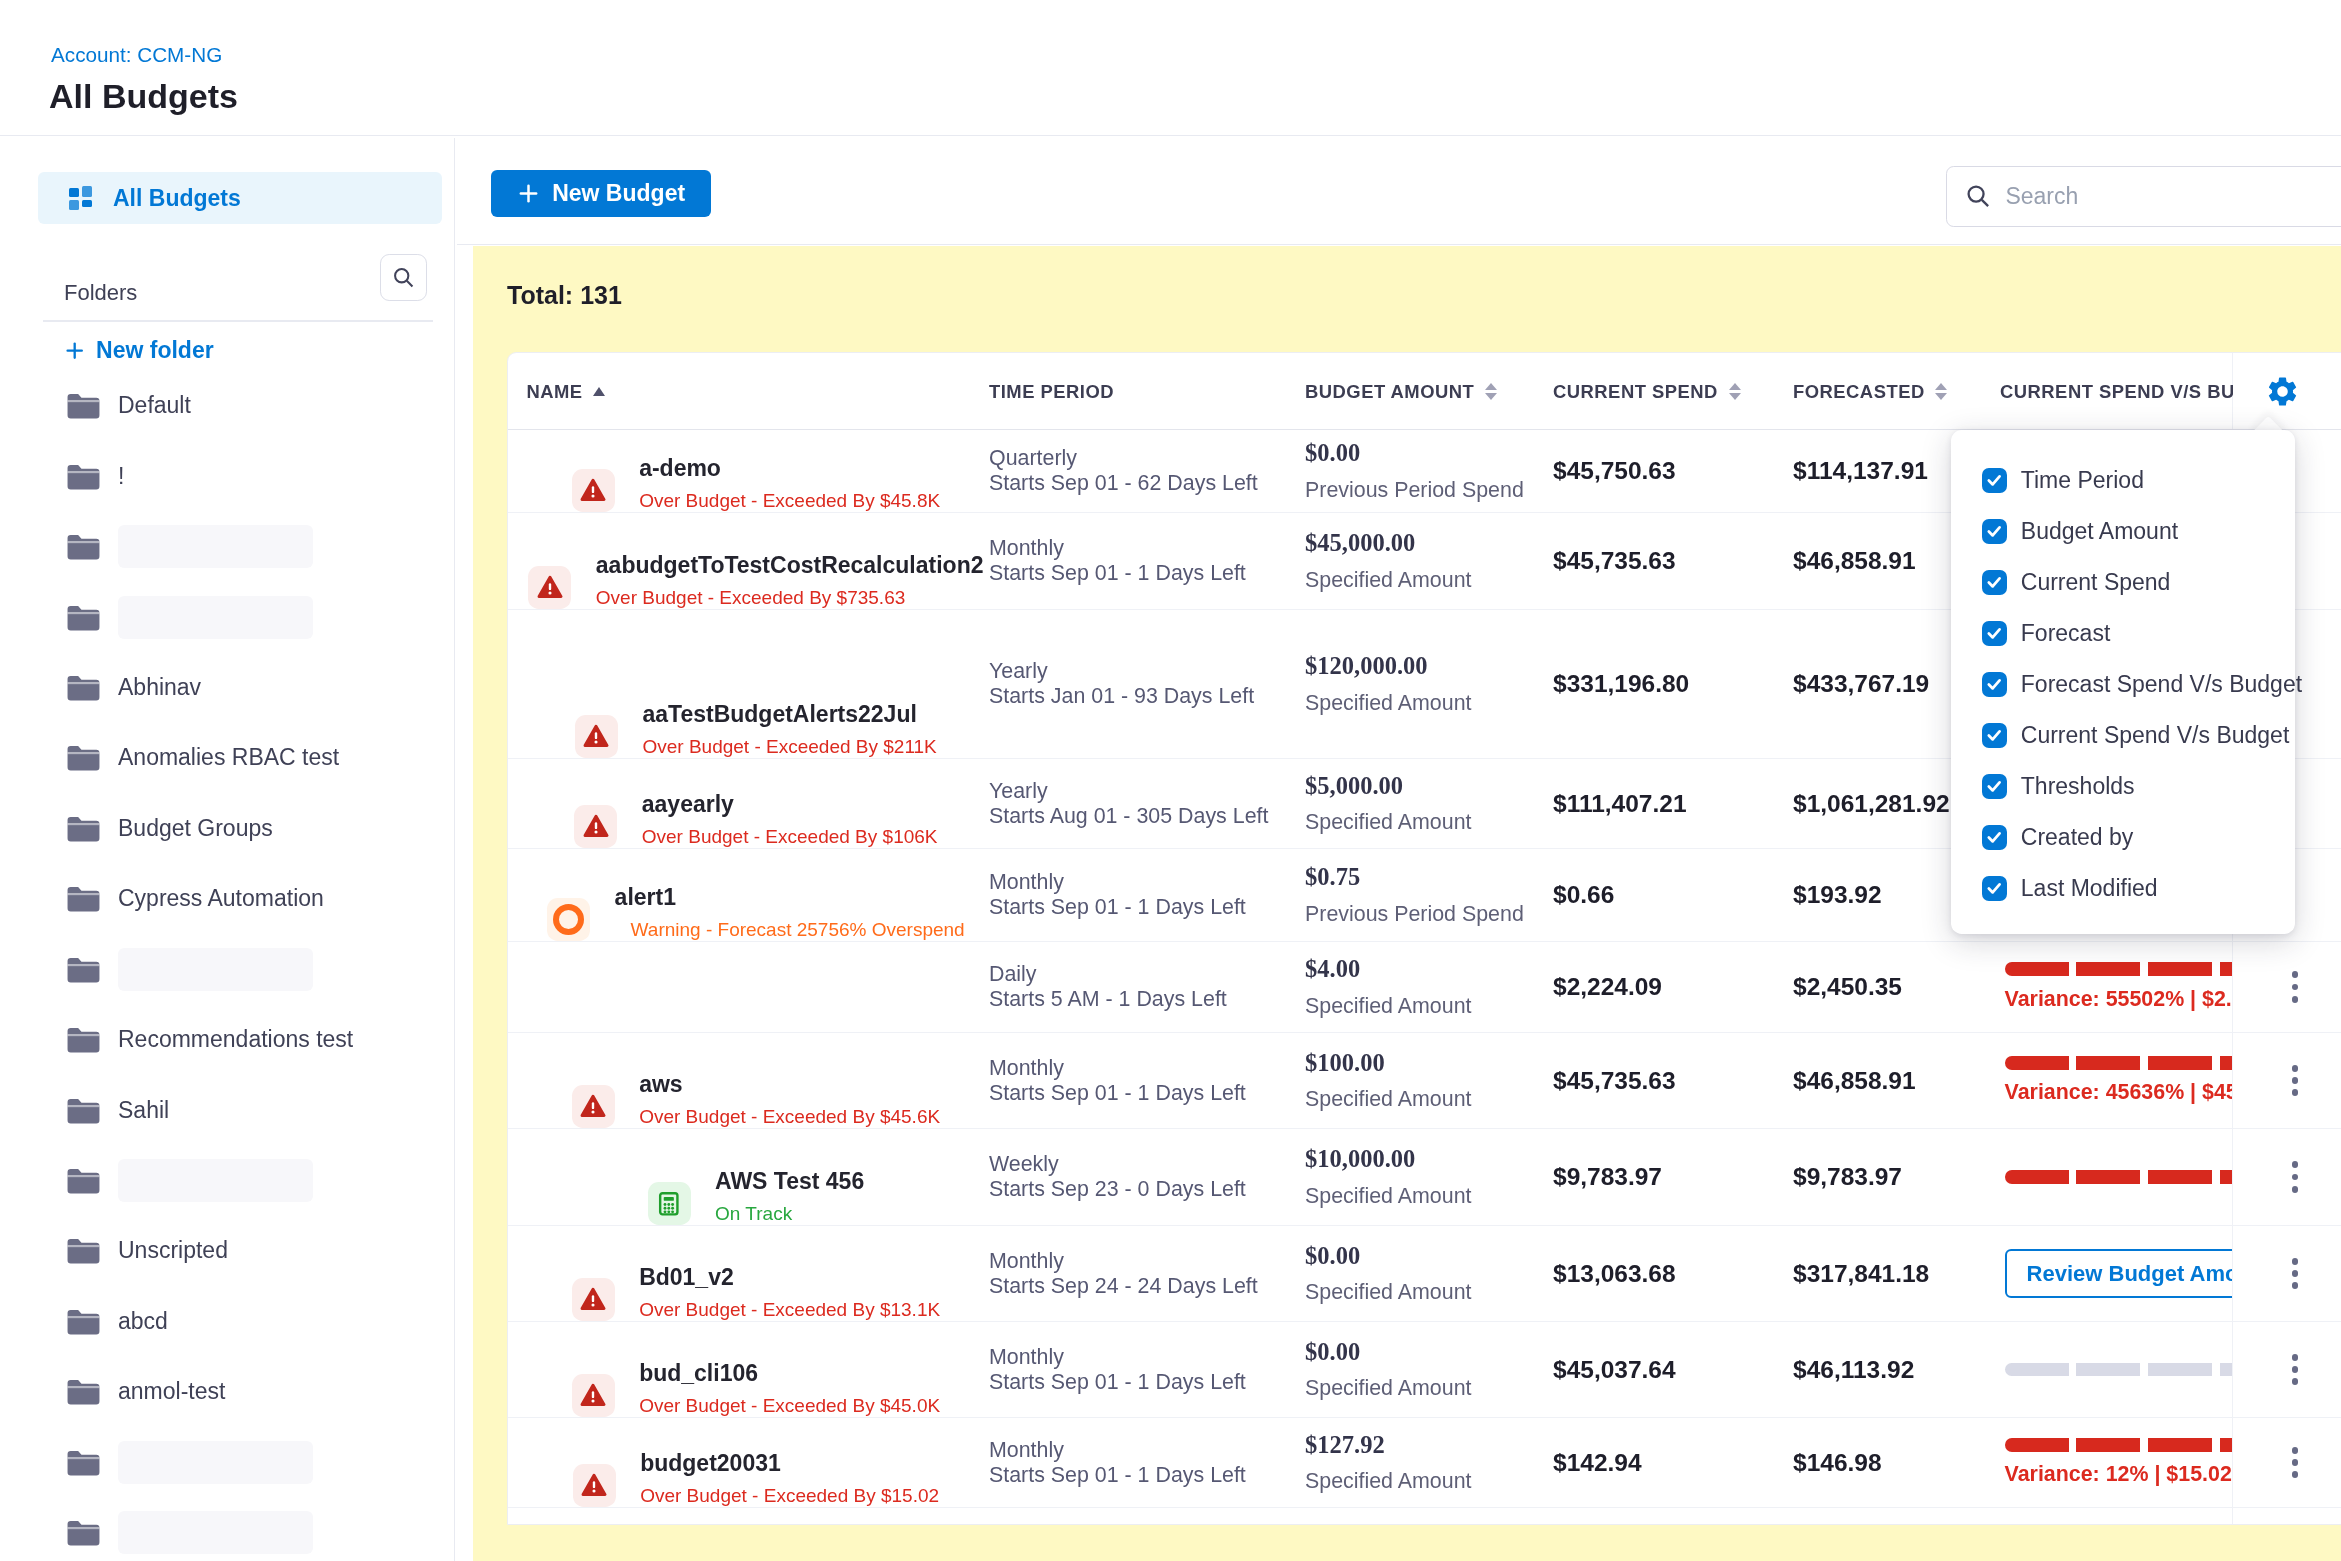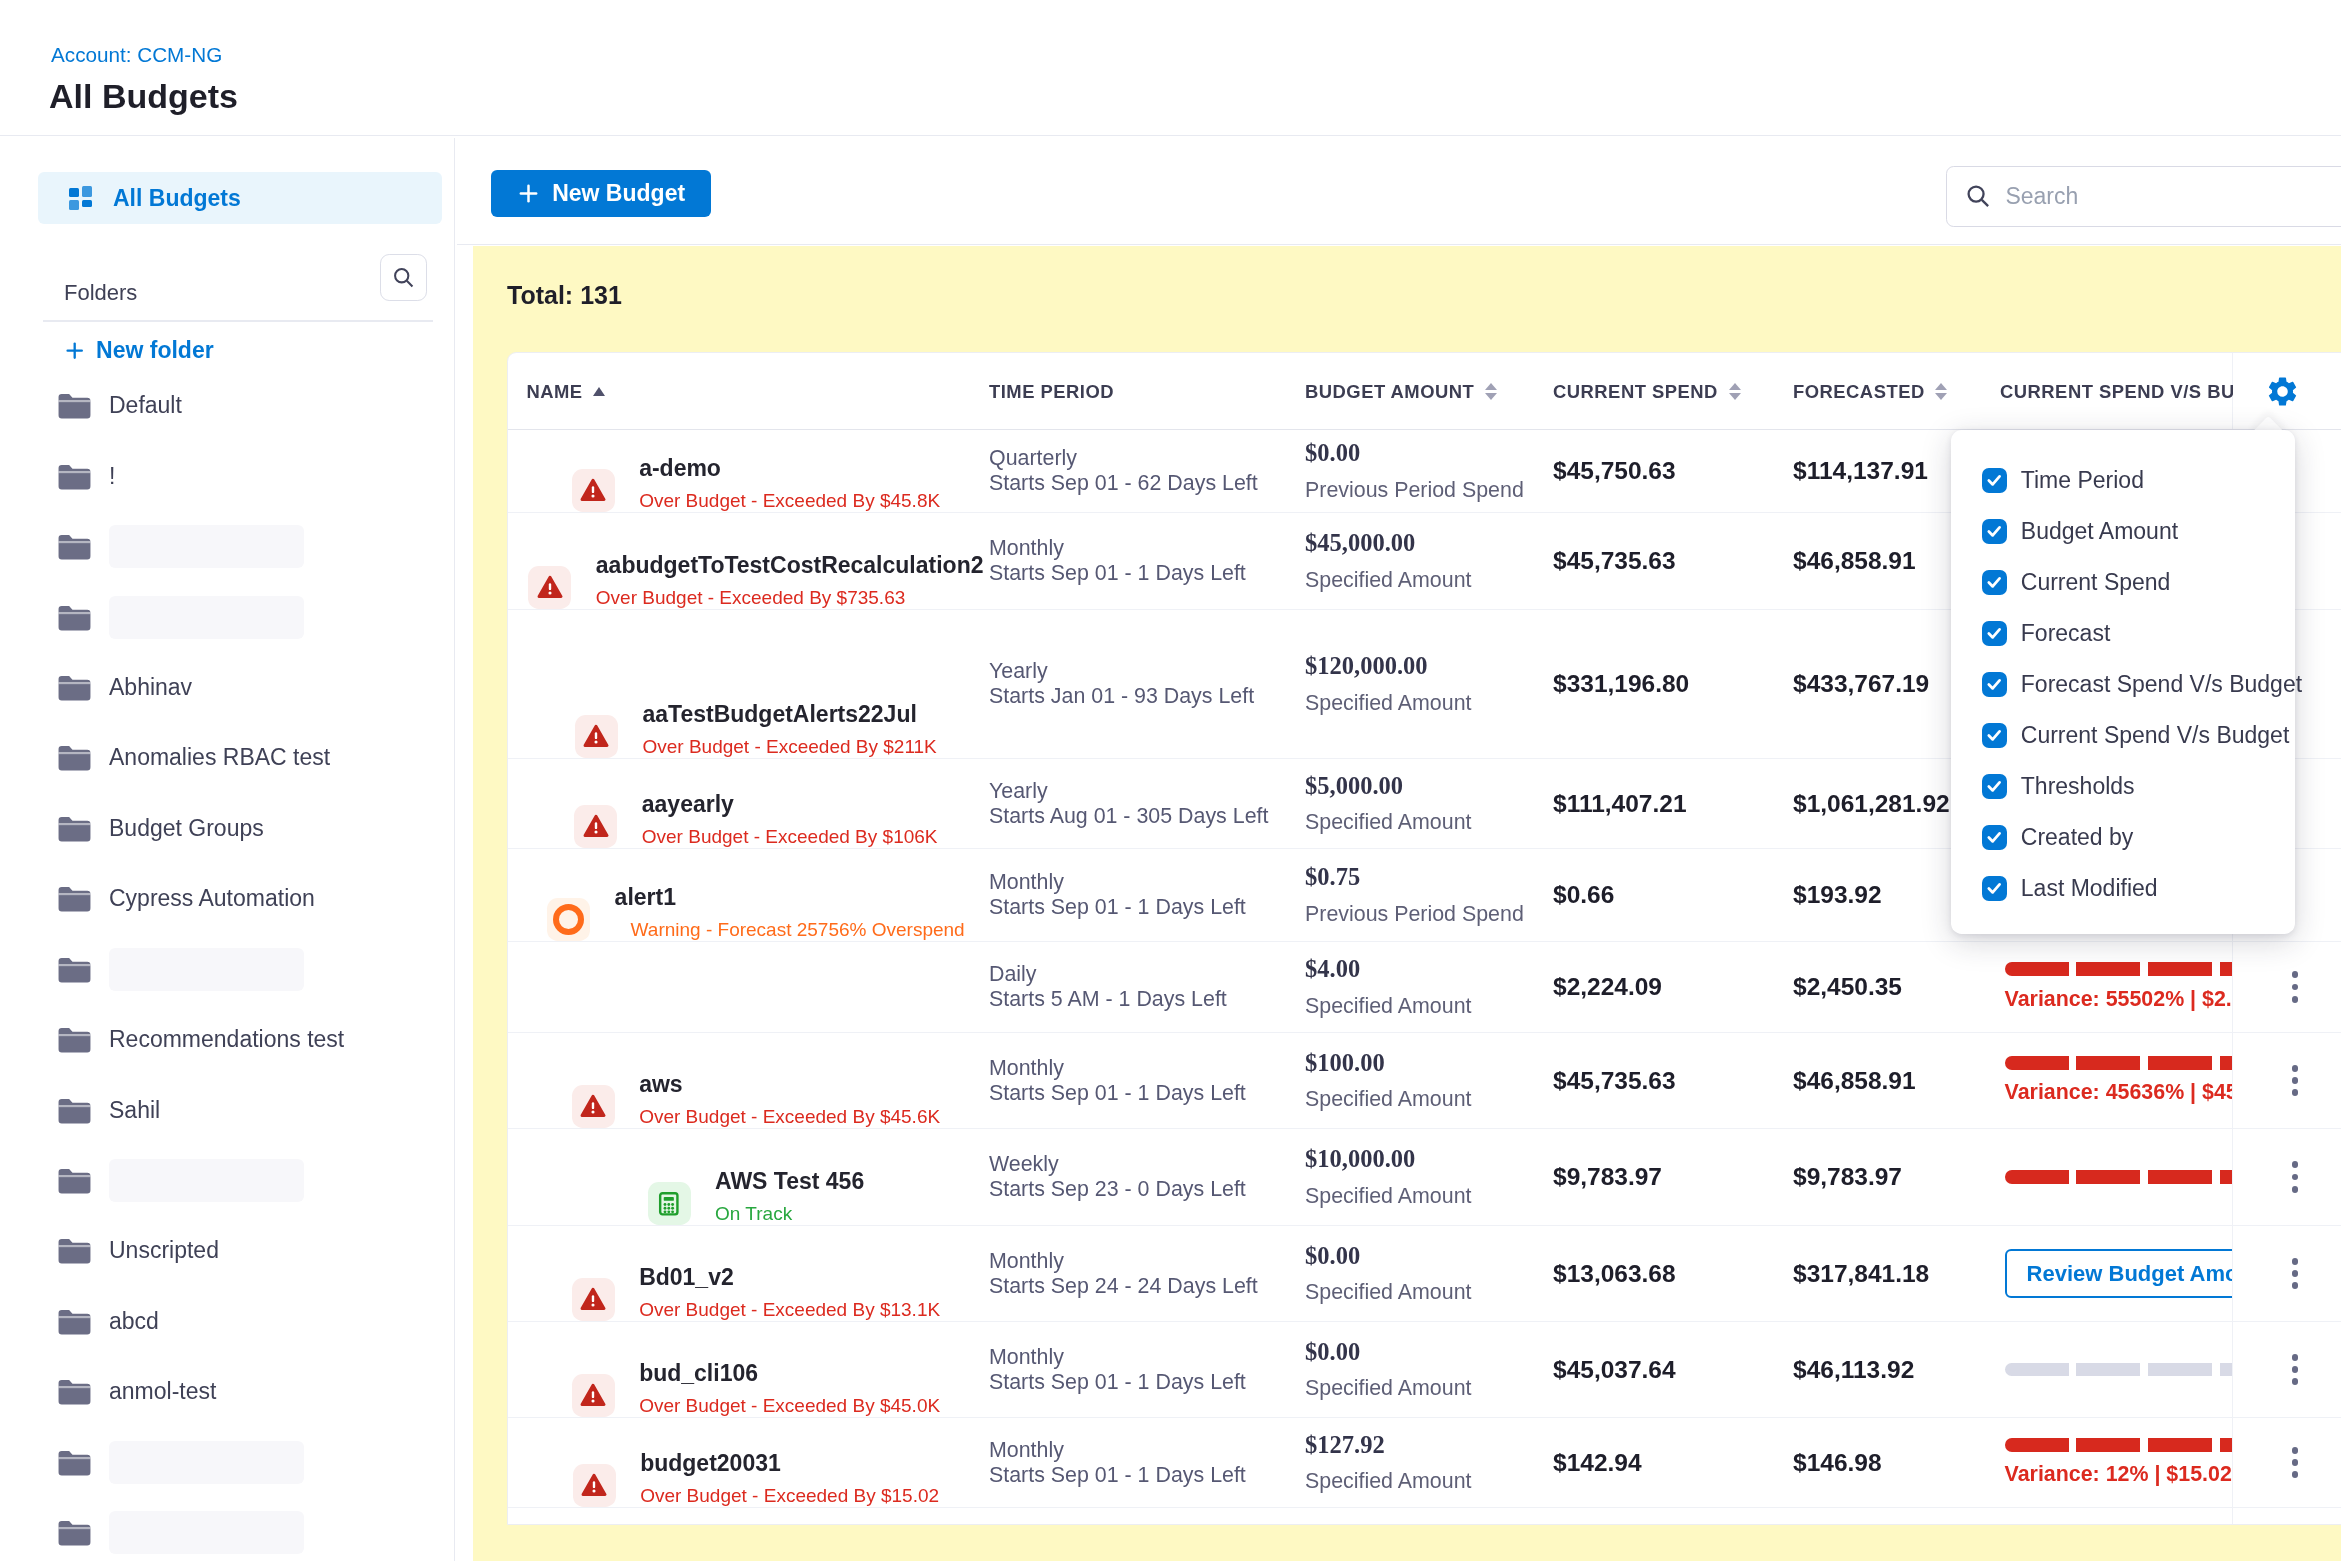--- a/index.html
+++ b/index.html
@@ -20,21 +20,21 @@
   .grid-icon { width:24px; height:24px; position:relative; flex:0 0 auto; }
   .grid-icon i { position:absolute; background:var(--primary); border-radius:1.5px; }
   .grid-icon .a{ left:0; top:2.3px; width:10px; height:8.4px; }
   .grid-icon .b{ left:13px; top:0; width:10px; height:10.7px; opacity:.75;}
   .grid-icon .c{ left:0; top:13.8px; width:10px; height:10px; opacity:.75;}
   .grid-icon .d{ left:13px; top:13.8px; width:10px; height:7.7px; }
   .folders-title { position:absolute; left:64px; top:142px; font-size:22px; font-weight:500; color:#3F4156; }
   .sb-search-btn { position:absolute; left:380px; top:116px; width:47px; height:47px; border:1.5px solid #DCDEE8; border-radius:9.2px; background:#fff; display:flex; align-items:center; justify-content:center; cursor:pointer; }
   .sb-divider { position:absolute; left:43px; top:182px; width:390px; height:1.5px; background:#E8EAF1; }
   .new-folder { position:absolute; left:64px; top:197px; height:31px; display:flex; align-items:center; gap:10.7px; color:var(--primary); font-size:23px; font-weight:600; cursor:pointer; }
-  .folder-list { position:absolute; left:5px; top:0; width:455px; height:1424px;padding-left:24px; }
+  .folder-list { position:absolute; left:14px; top:0; width:455px; height:1424px;padding-left:24px; }
   .folder-item { position:absolute; left:52px; height:49px; display:flex; align-items:center; gap:17px; cursor:pointer; }
   .folder-label { font-size:23px; color:#3F4156; }
   .folder-blur { width:195px; height:43px; background:#F7F7FA; border-radius:6.1px; }
 
   
   .toolbar { position:absolute; left:457px; top:138px; width:1885px; height:107px; background:#fff; border-bottom:1.5px solid #E8EAF1; }
   .new-budget-btn { position:absolute; left:34px; top:32px; height:47px; padding:0 26px; background:var(--primary); color:#fff; border:none; border-radius:6.1px; font-family:inherit; font-size:23px; font-weight:600; display:flex; align-items:center; gap:12.2px; cursor:pointer; }
   .search-box { position:absolute; left:1489px; top:27.6px; width:429px; height:61px; border:1.5px solid #D9DAE5; border-radius:7.7px; background:#fff; display:flex; align-items:center; padding-left:17px; gap:13.8px; }
   .search-box input { border:none; outline:none; font-family:inherit; font-size:23px; color:#3F4156; width:291px; background:transparent; }
   .search-box input::placeholder { color:#98A0B0; }

